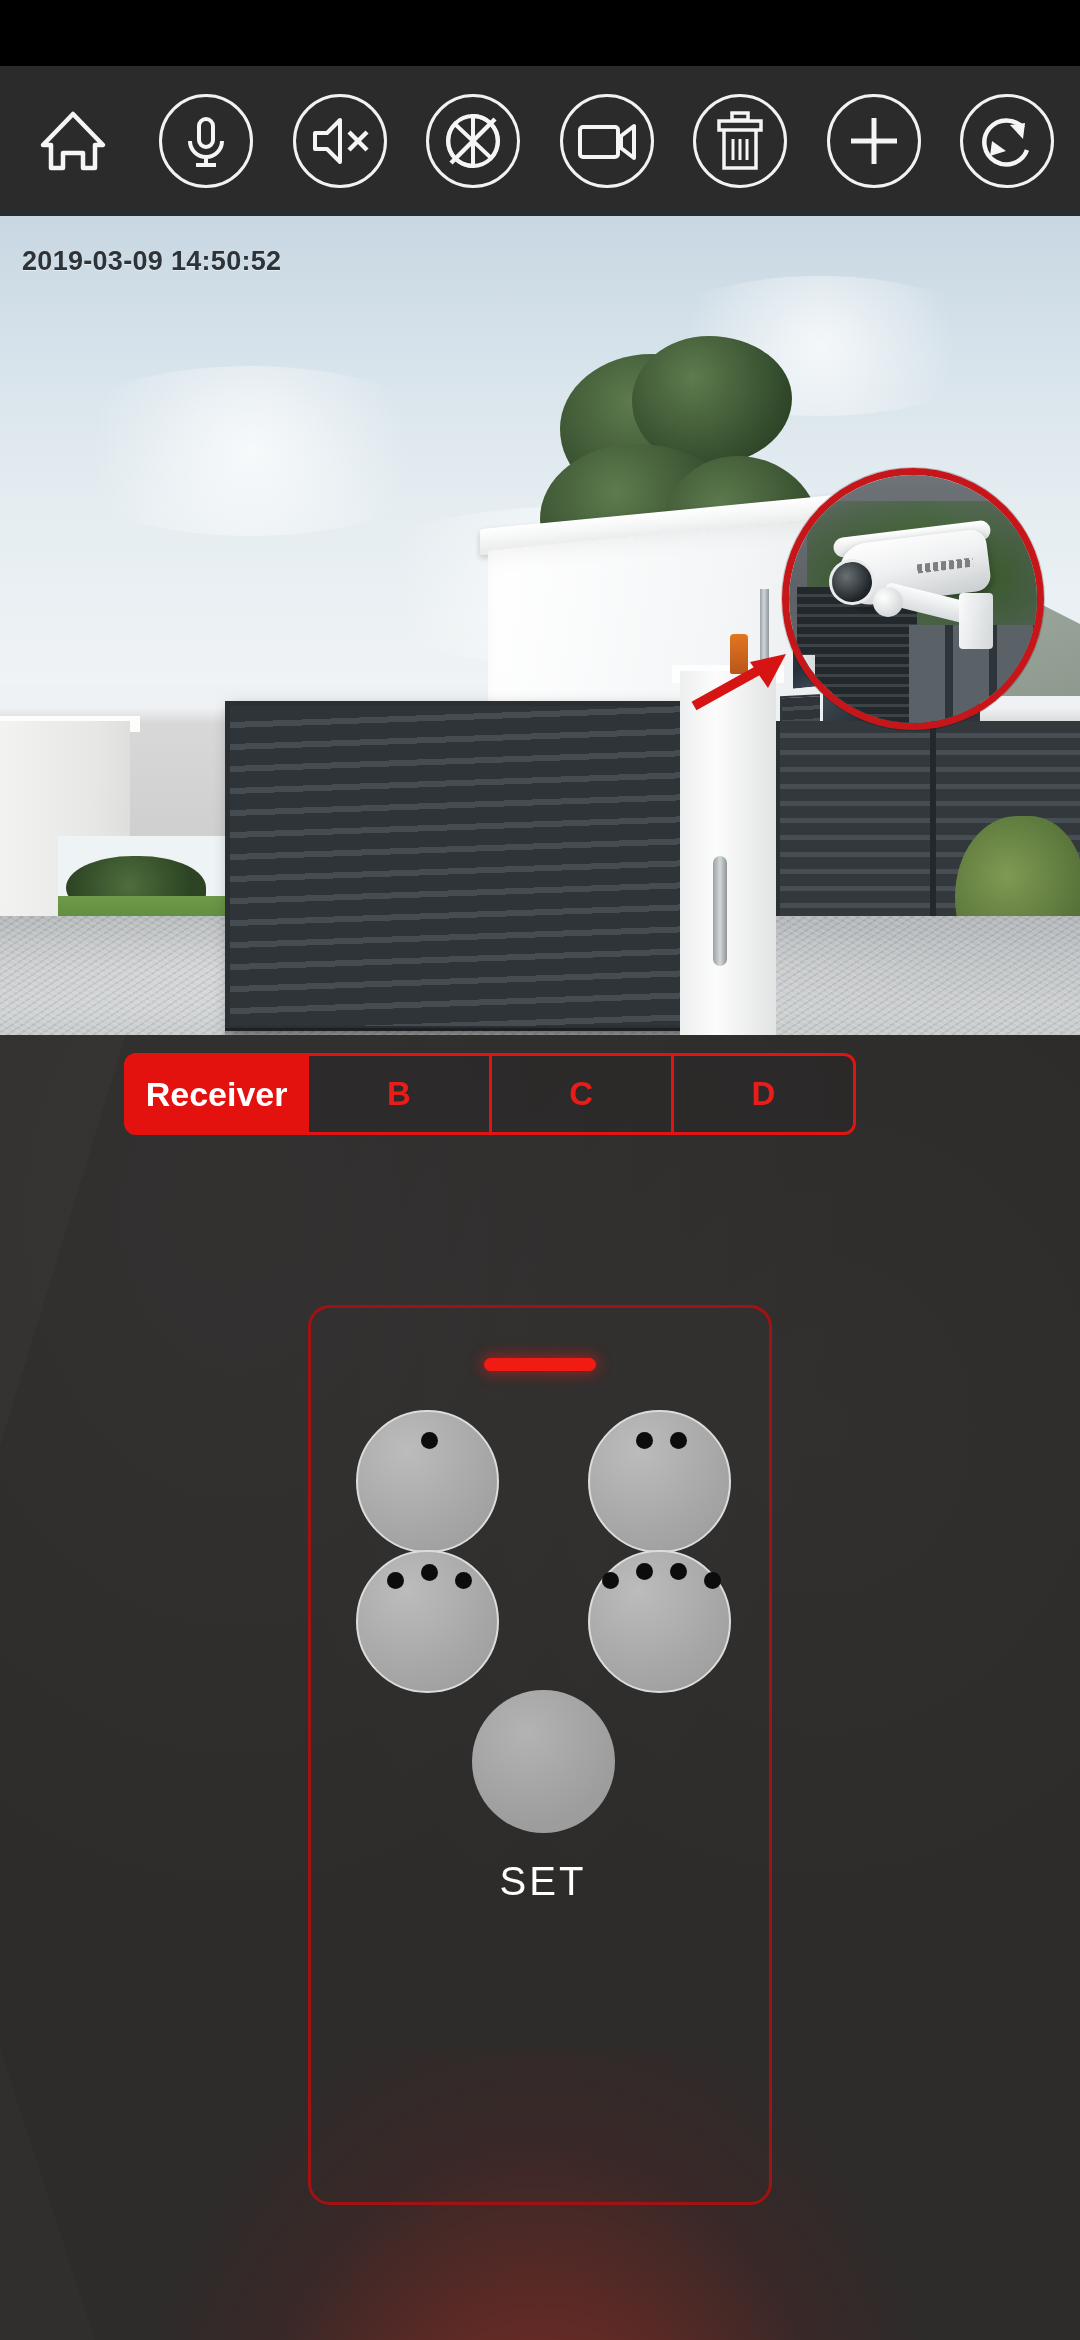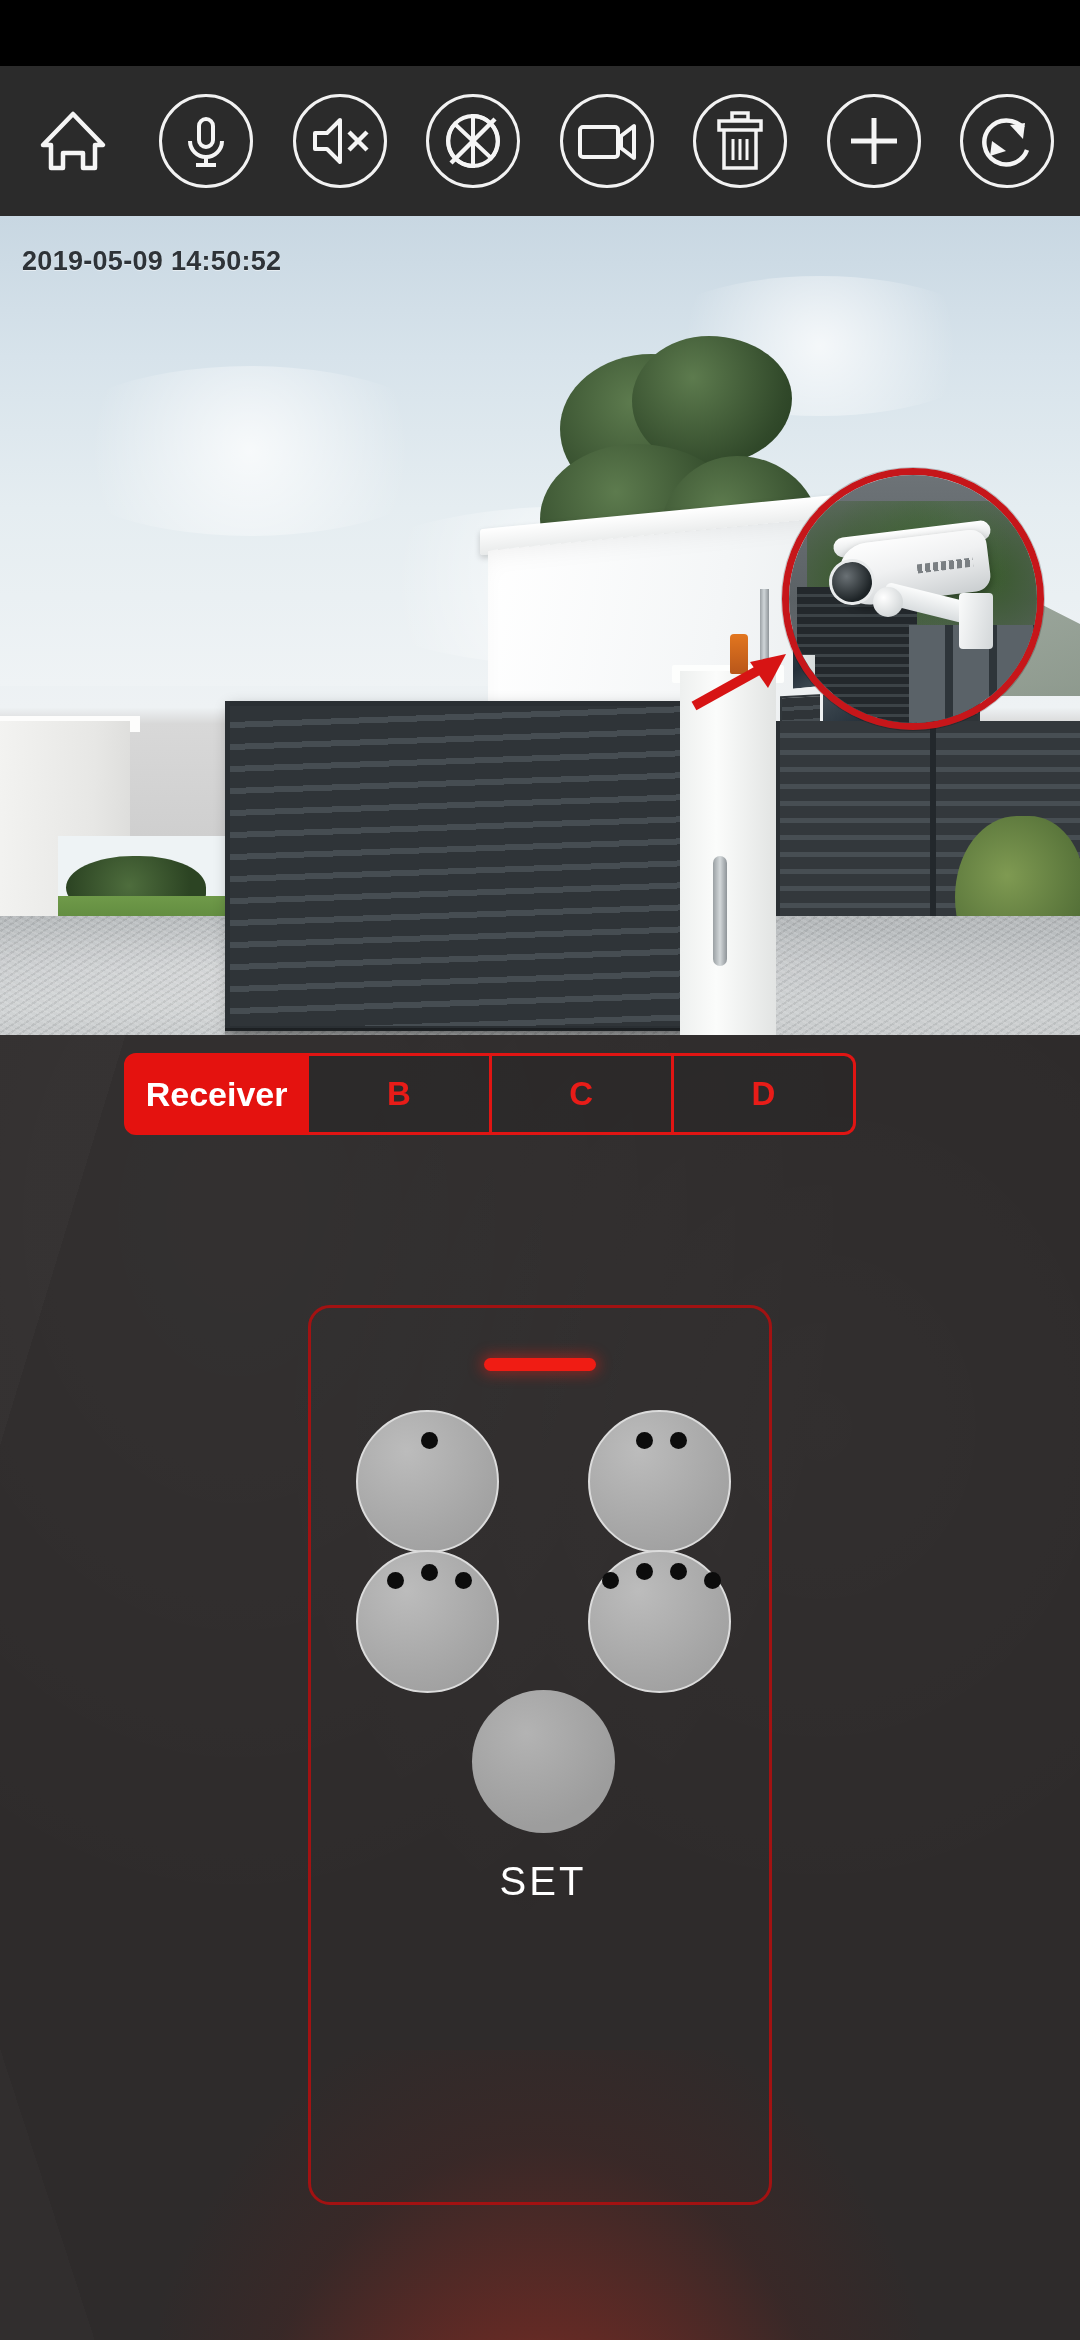--- a/index.html
+++ b/index.html
@@ -529,21 +529,21 @@
       <div class="mag-post"></div>
       <div class="cam-sunshade"></div>
       <div class="cam-body"></div>
       <div class="cam-label"></div>
       <div class="cam-lens"></div>
       <div class="cam-arm"></div>
       <div class="cam-joint"></div>
       <div class="cam-mount"></div>
     </div>
 
-    <div class="timestamp">2019-05-09 14:50:52</div>
+    <div class="timestamp">2019-03-09 14:50:52</div>
   </div>
 
   <div class="lower">
     <div class="lower-tex"></div>
     <div class="lower-glow"></div>
   </div>
 
   <div class="tabs">
     <div class="tab active">Receiver</div>
     <div class="tab">B</div>

